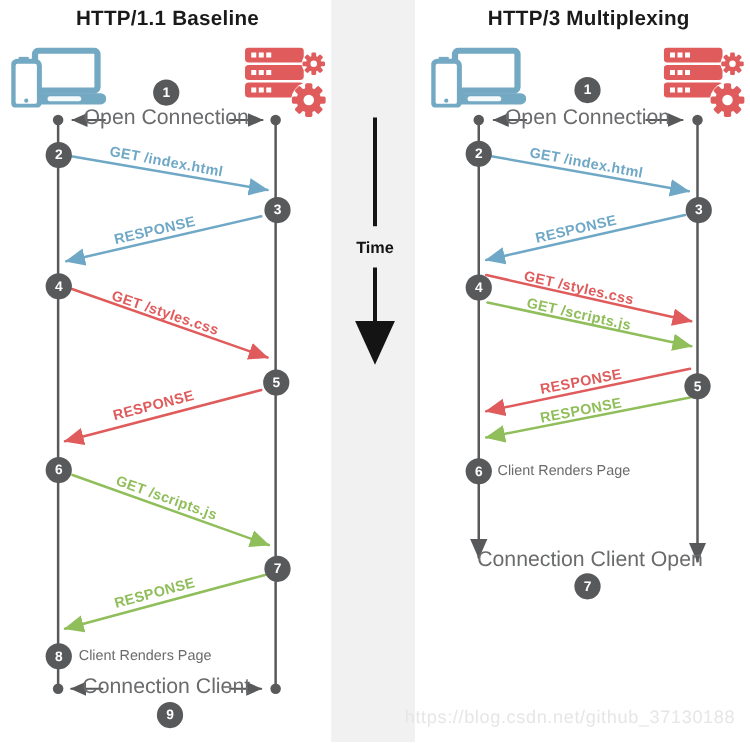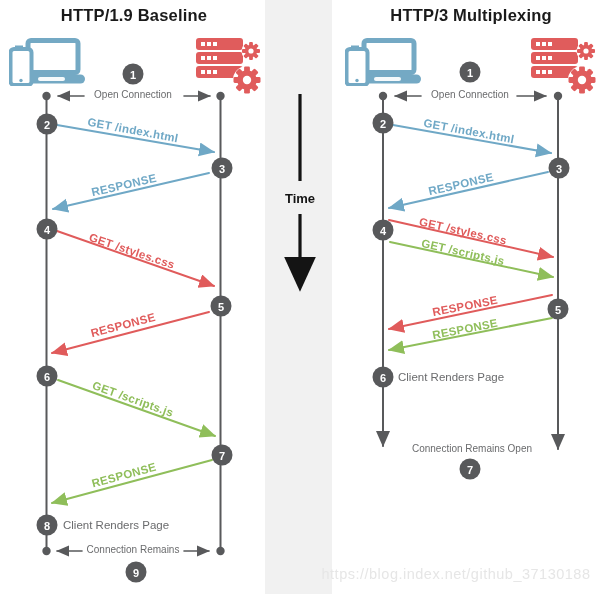--- a/index.html
+++ b/index.html
@@ -2,21 +2,21 @@
 <html><head>
 <meta charset="utf-8">
 <style>
   html,body{margin:0;padding:0;background:#fff;}
   .stage{position:relative;width:600px;height:594px;background:#fff;overflow:hidden;
          font-family:"Liberation Sans",sans-serif;}
   .time-strip{position:absolute;left:265px;top:0;width:67px;height:594px;background:#F1F1F1;}
   .overlay{position:absolute;left:0;top:0;}
   .title{position:absolute;transform:translateX(-50%);font-size:16.5px;font-weight:700;
          color:#1A1A1A;letter-spacing:.2px;white-space:nowrap;}
-  .lbl{position:absolute;transform:translate(-50%,-50%);font-size:10px;font-weight:500;
+  .lbl{position:absolute;transform:translate(-50%,-50%);font-size:17px;font-weight:500;
        color:#6A6B6D;white-space:nowrap;}
   .lbl-left{position:absolute;transform:translateY(-50%);font-size:11.5px;font-weight:500;
        color:#6A6B6D;white-space:nowrap;}
   .alabel{position:absolute;font-size:11.5px;font-weight:600;white-space:nowrap;letter-spacing:.3px;}
   .badge{position:absolute;width:21px;height:21px;border-radius:50%;background:#58595B;color:#fff;
          font-size:11px;font-weight:700;display:flex;align-items:center;justify-content:center;
          transform:translate(-50%,-50%);}
   .time-label{position:absolute;transform:translate(-50%,-50%);font-size:13px;font-weight:700;color:#141414;}
   .watermark{position:absolute;transform:translate(-50%,-50%);font-size:14.5px;font-weight:400;
              color:#E6E6E6;letter-spacing:.5px;white-space:nowrap;}
@@ -197,21 +197,21 @@
         <rect x="-2.9" y="-13.5" width="5.8" height="7" rx="1.3" transform="rotate(180)"></rect>
         <rect x="-2.9" y="-13.5" width="5.8" height="7" rx="1.3" transform="rotate(225)"></rect>
         <rect x="-2.9" y="-13.5" width="5.8" height="7" rx="1.3" transform="rotate(270)"></rect>
         <rect x="-2.9" y="-13.5" width="5.8" height="7" rx="1.3" transform="rotate(315)"></rect>
         <circle r="9.8"></circle>
       </g>
       <circle r="4.2" fill="#fff"></circle>
     </g>
   </svg>
 
-  <div class="title" style="left:134px;top:6px;">HTTP/1.9 Baseline</div>
+  <div class="title" style="left:134px;top:6px;">HTTP/1.1 Baseline</div>
   <div class="title" style="left:471px;top:6px;">HTTP/3 Multiplexing</div>
   <div class="time-label" style="left:300px;top:198px;">Time</div>
 
   <div class="badge" style="left:133px;top:74px;">1</div>
   <div class="badge" style="left:47px;top:124px;">2</div>
   <div class="badge" style="left:222px;top:168px;">3</div>
   <div class="badge" style="left:47px;top:229px;">4</div>
   <div class="badge" style="left:221px;top:306px;">5</div>
   <div class="badge" style="left:47px;top:376px;">6</div>
   <div class="badge" style="left:222px;top:455px;">7</div>
@@ -227,27 +227,27 @@
   <div class="badge" style="left:470px;top:469px;">7</div>
 
   <span class="lbl" style="left:133px;top:94px;">Open Connection</span>
   <span class="alabel" style="left:133px;top:130px;color:#6FA8C6;transform:translate(-50%,-50%) rotate(10.5deg);">GET /index.html</span>
   <span class="alabel" style="left:124px;top:185px;color:#6FA8C6;transform:translate(-50%,-50%) rotate(-13deg);">RESPONSE</span>
   <span class="alabel" style="left:132px;top:251px;color:#E05B5B;transform:translate(-50%,-50%) rotate(18.5deg);">GET /styles.css</span>
   <span class="alabel" style="left:123px;top:325px;color:#E05B5B;transform:translate(-50%,-50%) rotate(-14.5deg);">RESPONSE</span>
   <span class="alabel" style="left:133px;top:399px;color:#8FBE5A;transform:translate(-50%,-50%) rotate(19.5deg);">GET /scripts.js</span>
   <span class="alabel" style="left:124px;top:475px;color:#8FBE5A;transform:translate(-50%,-50%) rotate(-15deg);">RESPONSE</span>
   <span class="lbl-left" style="left:63px;top:525px;">Client Renders Page</span>
-  <span class="lbl" style="left:133px;top:549px;">Connection Remains</span>
+  <span class="lbl" style="left:133px;top:549px;">Connection Client</span>
 
   <span class="lbl" style="left:470px;top:94px;">Open Connection</span>
   <span class="alabel" style="left:469px;top:131px;color:#6FA8C6;transform:translate(-50%,-50%) rotate(10.5deg);">GET /index.html</span>
   <span class="alabel" style="left:461px;top:184px;color:#6FA8C6;transform:translate(-50%,-50%) rotate(-13deg);">RESPONSE</span>
   <span class="alabel" style="left:463px;top:231px;color:#E05B5B;transform:translate(-50%,-50%) rotate(12.5deg);">GET /styles.css</span>
   <span class="alabel" style="left:463px;top:252px;color:#8FBE5A;transform:translate(-50%,-50%) rotate(12.5deg);">GET /scripts.js</span>
   <span class="alabel" style="left:465px;top:306px;color:#E05B5B;transform:translate(-50%,-50%) rotate(-11deg);">RESPONSE</span>
   <span class="alabel" style="left:465px;top:329px;color:#8FBE5A;transform:translate(-50%,-50%) rotate(-11deg);">RESPONSE</span>
   <span class="lbl-left" style="left:398px;top:377px;">Client Renders Page</span>
-  <span class="lbl" style="left:472px;top:448px;">Connection Remains Open</span>
-
-  <span class="watermark" style="left:456px;top:574px;">https://blog.index.net/github_37130188</span>
+  <span class="lbl" style="left:472px;top:448px;">Connection Client Open</span>
+
+  <span class="watermark" style="left:456px;top:574px;">https://blog.csdn.net/github_37130188</span>
 
 </div>
 
 </body></html>

